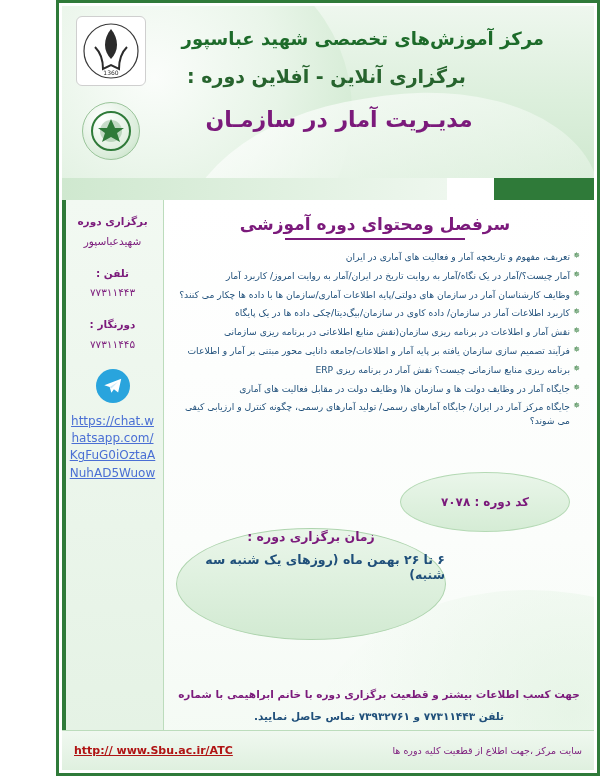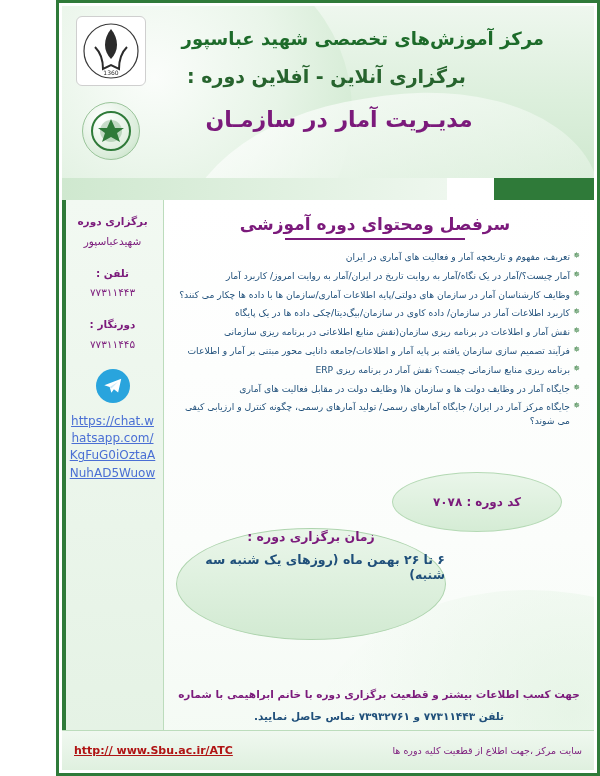--- a/index.html
+++ b/index.html
@@ -234,21 +234,21 @@
     content: "✵";
     position: absolute;
     right: 0;
     top: 0;
     color: #2f7a39;
     font-size: 8px;
   }
   
   .bubble-code {
     position: absolute;
-    right: 32px;
+    right: 24px;
     top: 272px;
     width: 168px;
     height: 58px;
     border-radius: 50%;
     background: linear-gradient(180deg, #eaf6ea 0%, #d5ecd5 100%);
     border: 1px solid #b4d9b4;
     display: flex;
     align-items: center;
     justify-content: center;
     font-size: 12px;

